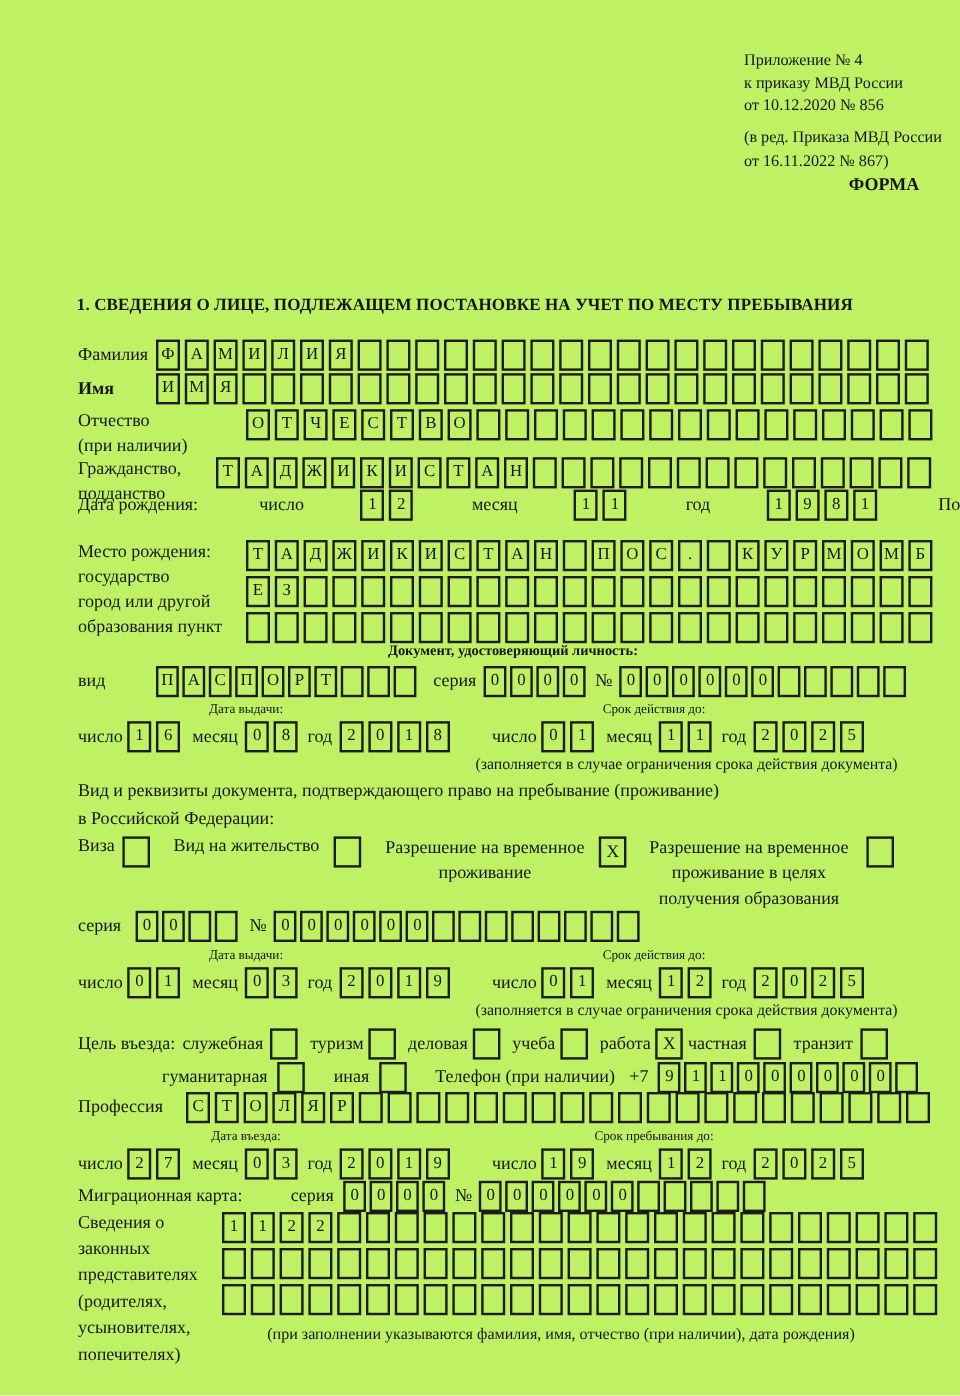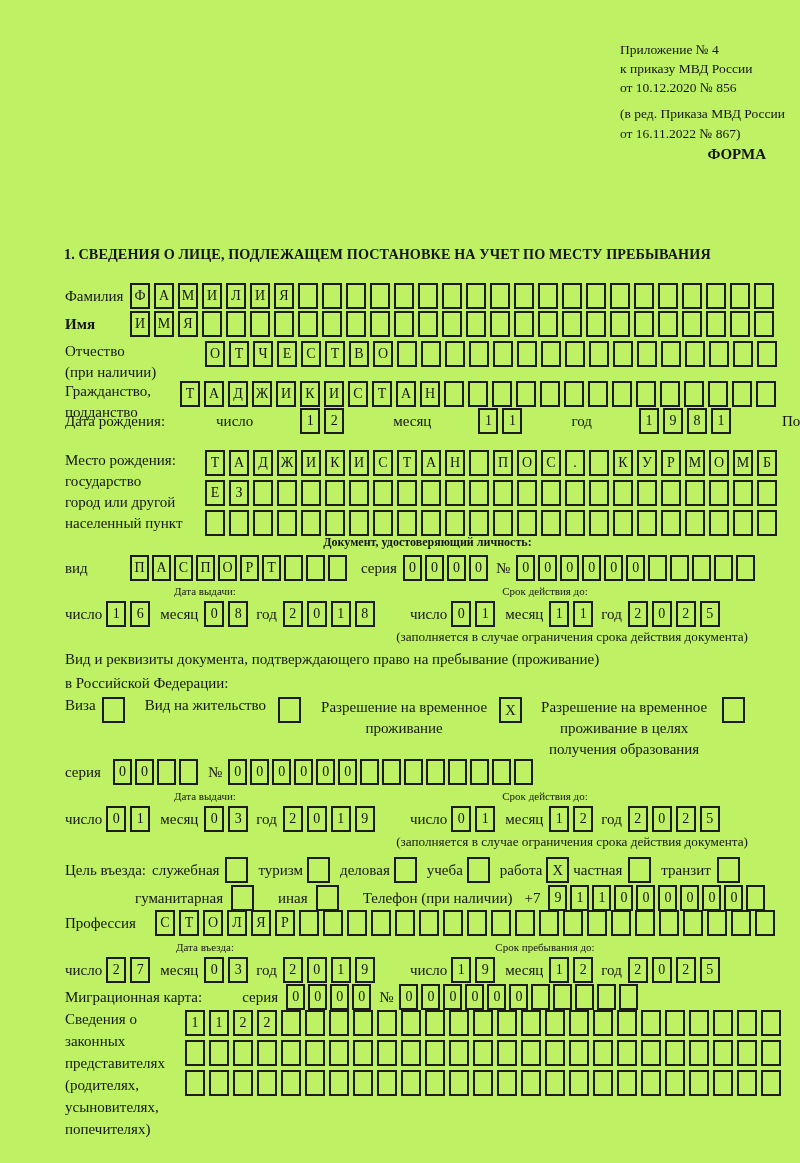--- a/index.html
+++ b/index.html
@@ -208,21 +208,21 @@
     <span class="lbl ml6">мужской</span>
     <span class="cb ml4">X</span>
     <span class="lbl ml12">женский</span>
     <span class="cb ml10"></span>
   </div>
 
   <div class="abs lc" style="left:65px;top:450px;width:140px;line-height:21px;">
     <span>Место рождения:</span><br>
     <span>государство</span><br>
     <span>город или другой</span><br>
-    <span>населенный пункт</span>
+    <span>образования пункт</span>
   </div>
   <div class="abs cells-col" style="left:205px;top:450px;">
     <span class="cells">
         <span class="cell">Т</span>
         <span class="cell">А</span>
         <span class="cell">Д</span>
         <span class="cell">Ж</span>
         <span class="cell">И</span>
         <span class="cell">К</span>
         <span class="cell">И</span>
@@ -708,14 +708,15 @@
         <span class="cell"></span>
         <span class="cell"></span>
         <span class="cell"></span>
         <span class="cell"></span>
         <span class="cell"></span>
         <span class="cell"></span>
         <span class="cell"></span>
       </span>
   </div>
 
+  <div class="footnote" style="top:1104px;">(при заполнении указываются фамилия, имя, отчество (при наличии), дата рождения)</div>
 
 </div>
 
 </body></html>

